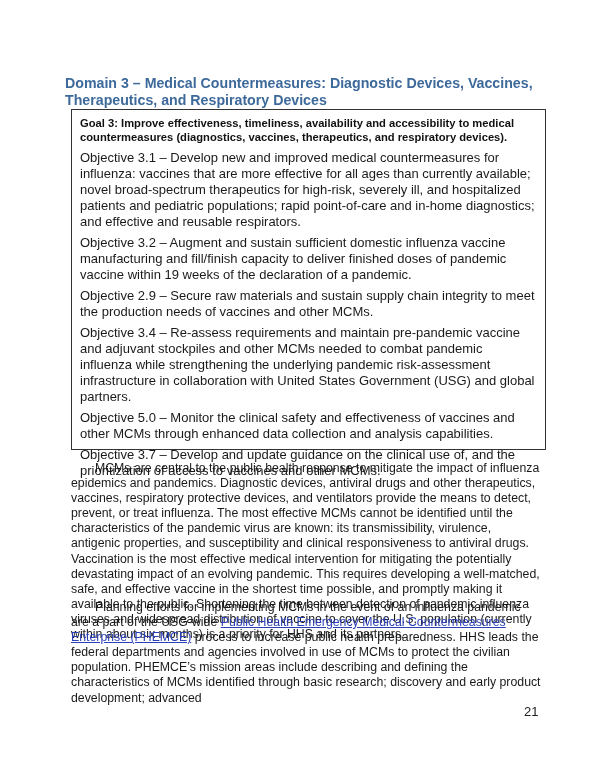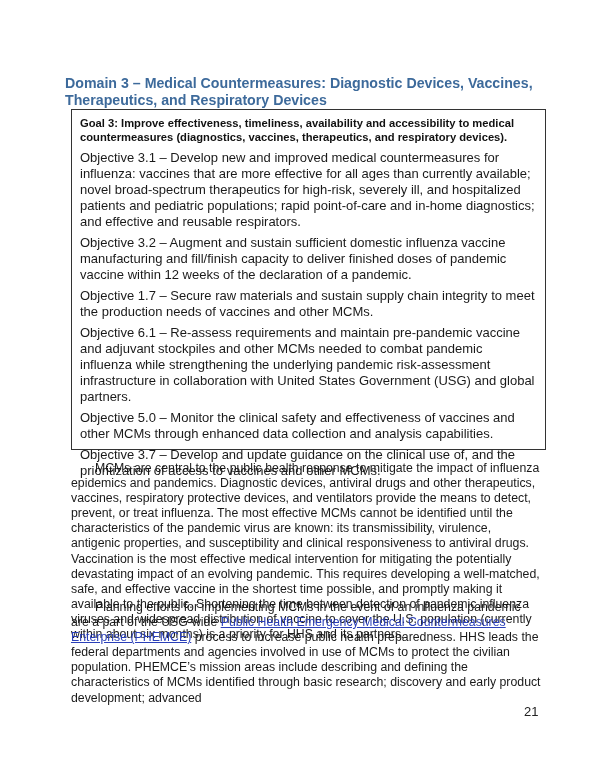--- a/index.html
+++ b/index.html
@@ -23,23 +23,23 @@
 </head>
 <body>
 
 <div class="page">
 
   <h2 class="domain-heading">Domain 3 – Medical Countermeasures: Diagnostic Devices, Vaccines, Therapeutics, and Respiratory Devices</h2>
 
   <div class="goal-box">
     <p class="goal-title">Goal 3: Improve effectiveness, timeliness, availability and accessibility to medical countermeasures (diagnostics, vaccines, therapeutics, and respiratory devices).</p>
     <p class="objective">Objective 3.1 – Develop new and improved medical countermeasures for influenza: vaccines that are more effective for all ages than currently available; novel broad-spectrum therapeutics for high-risk, severely ill, and hospitalized patients and pediatric populations; rapid point-of-care and in-home diagnostics; and effective and reusable respirators.</p>
-    <p class="objective">Objective 3.2 – Augment and sustain sufficient domestic influenza vaccine manufacturing and fill/finish capacity to deliver finished doses of pandemic vaccine within 12 weeks of the declaration of a pandemic.</p>
-    <p class="objective">Objective 1.7 – Secure raw materials and sustain supply chain integrity to meet the production needs of vaccines and other MCMs.</p>
-    <p class="objective">Objective 6.1 – Re-assess requirements and maintain pre-pandemic vaccine and adjuvant stockpiles and other MCMs needed to combat pandemic influenza while strengthening the underlying pandemic risk-assessment infrastructure in collaboration with United States Government (USG) and global partners.</p>
+    <p class="objective">Objective 3.2 – Augment and sustain sufficient domestic influenza vaccine manufacturing and fill/finish capacity to deliver finished doses of pandemic vaccine within 19 weeks of the declaration of a pandemic.</p>
+    <p class="objective">Objective 2.9 – Secure raw materials and sustain supply chain integrity to meet the production needs of vaccines and other MCMs.</p>
+    <p class="objective">Objective 3.4 – Re-assess requirements and maintain pre-pandemic vaccine and adjuvant stockpiles and other MCMs needed to combat pandemic influenza while strengthening the underlying pandemic risk-assessment infrastructure in collaboration with United States Government (USG) and global partners.</p>
     <p class="objective">Objective 5.0 – Monitor the clinical safety and effectiveness of vaccines and other MCMs through enhanced data collection and analysis capabilities.</p>
     <p class="objective">Objective 3.7 – Develop and update guidance on the clinical use of, and the prioritization of access to vaccines and other MCMs.</p>
   </div>
 
   <p class="body-para p1"><span class="indent"></span><span>MCMs are central to the public health response to mitigate the impact of influenza epidemics and pandemics. Diagnostic devices, antiviral drugs and other therapeutics, vaccines, respiratory protective devices, and ventilators provide the means to detect, prevent, or treat influenza. The most effective MCMs cannot be identified until the characteristics of the pandemic virus are known: its transmissibility, virulence, antigenic properties, and susceptibility and clinical responsiveness to antiviral drugs. Vaccination is the most effective medical intervention for mitigating the potentially devastating impact of an evolving pandemic. This requires developing a well-matched, safe, and effective vaccine in the shortest time possible, and promptly making it available to the public. Shortening the time between detection of pandemic influenza viruses and widespread distribution of vaccine to cover the U.S. population (currently within about six months) is a priority for HHS and its partners.</span></p>
 
   <p class="body-para p2"><span class="indent"></span><span>Planning efforts for implementing MCMs in the event of an influenza pandemic are a part of the USG-wide </span><a class="link">Public Health Emergency Medical Countermeasures Enterprise (PHEMCE)</a><span> process to increase public health preparedness. HHS leads the federal departments and agencies involved in use of MCMs to protect the civilian population. PHEMCE’s mission areas include describing and defining the characteristics of MCMs identified through basic research; discovery and early product development; advanced</span></p>
 
   <div class="page-number">21</div>
 

